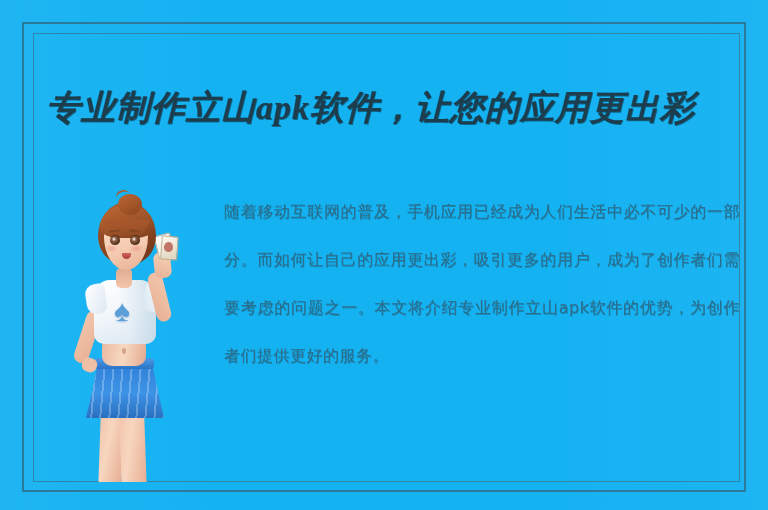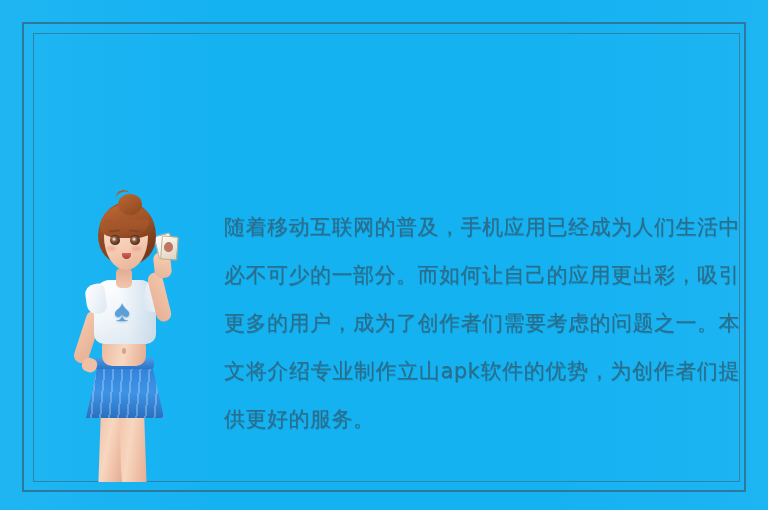--- a/index.html
+++ b/index.html
@@ -70,25 +70,25 @@
     text-shadow:
       0.8px 0.8px 0 rgba(10,40,55,0.55),
       -0.4px 0.4px 0 rgba(10,40,55,0.30);
     white-space: normal;
   }
 
   
   #body-copy {
     position: absolute;
     left: 224px;
-    top: 182px;
+    top: 172px;
     width: 516px;
     color: #2c6d8a;
     font-family: "DejaVu Sans", "Liberation Sans", sans-serif;
-    font-size: 21px;
+    font-size: 16px;
     line-height: 48px;
     letter-spacing: 0.5px;
     text-align: justify;
     text-shadow: 0.5px 0.5px 0 rgba(20,70,95,0.35);
   }
 
   
   #illustration {
     position: absolute;
     left: 60px;
@@ -297,16 +297,17 @@
     <div id="bun-strand"></div>
     <div id="brow-left" class="brow"></div>
     <div id="brow-right" class="brow"></div>
     <div id="eye-left" class="eye"></div>
     <div id="eye-right" class="eye"></div>
     <div id="blush-left" class="blush"></div>
     <div id="blush-right" class="blush"></div>
     <div id="mouth"></div>
   </div>
 
+  <h1 id="heading">专业制作立山apk软件，让您的应用更出彩</h1>
 
   <p id="body-copy">随着移动互联网的普及，手机应用已经成为人们生活中必不可少的一部分。而如何让自己的应用更出彩，吸引更多的用户，成为了创作者们需要考虑的问题之一。本文将介绍专业制作立山apk软件的优势，为创作者们提供更好的服务。</p>
 
 </div>
 
 </body></html>

